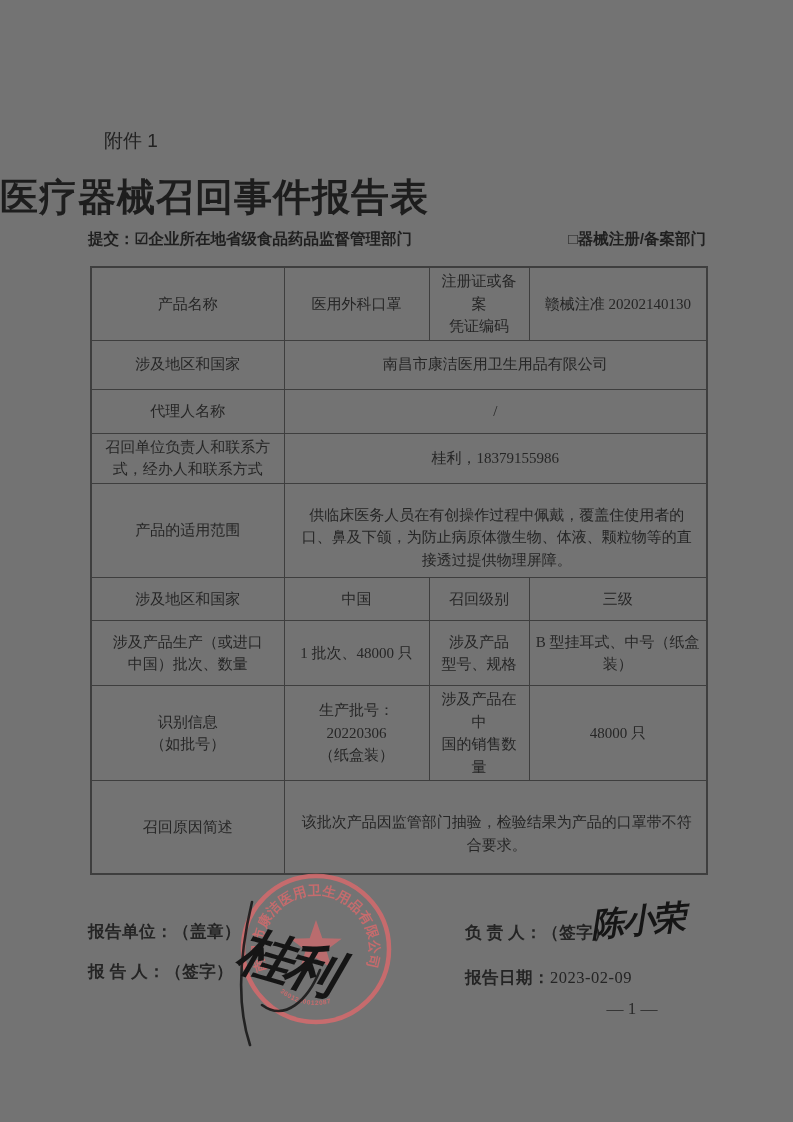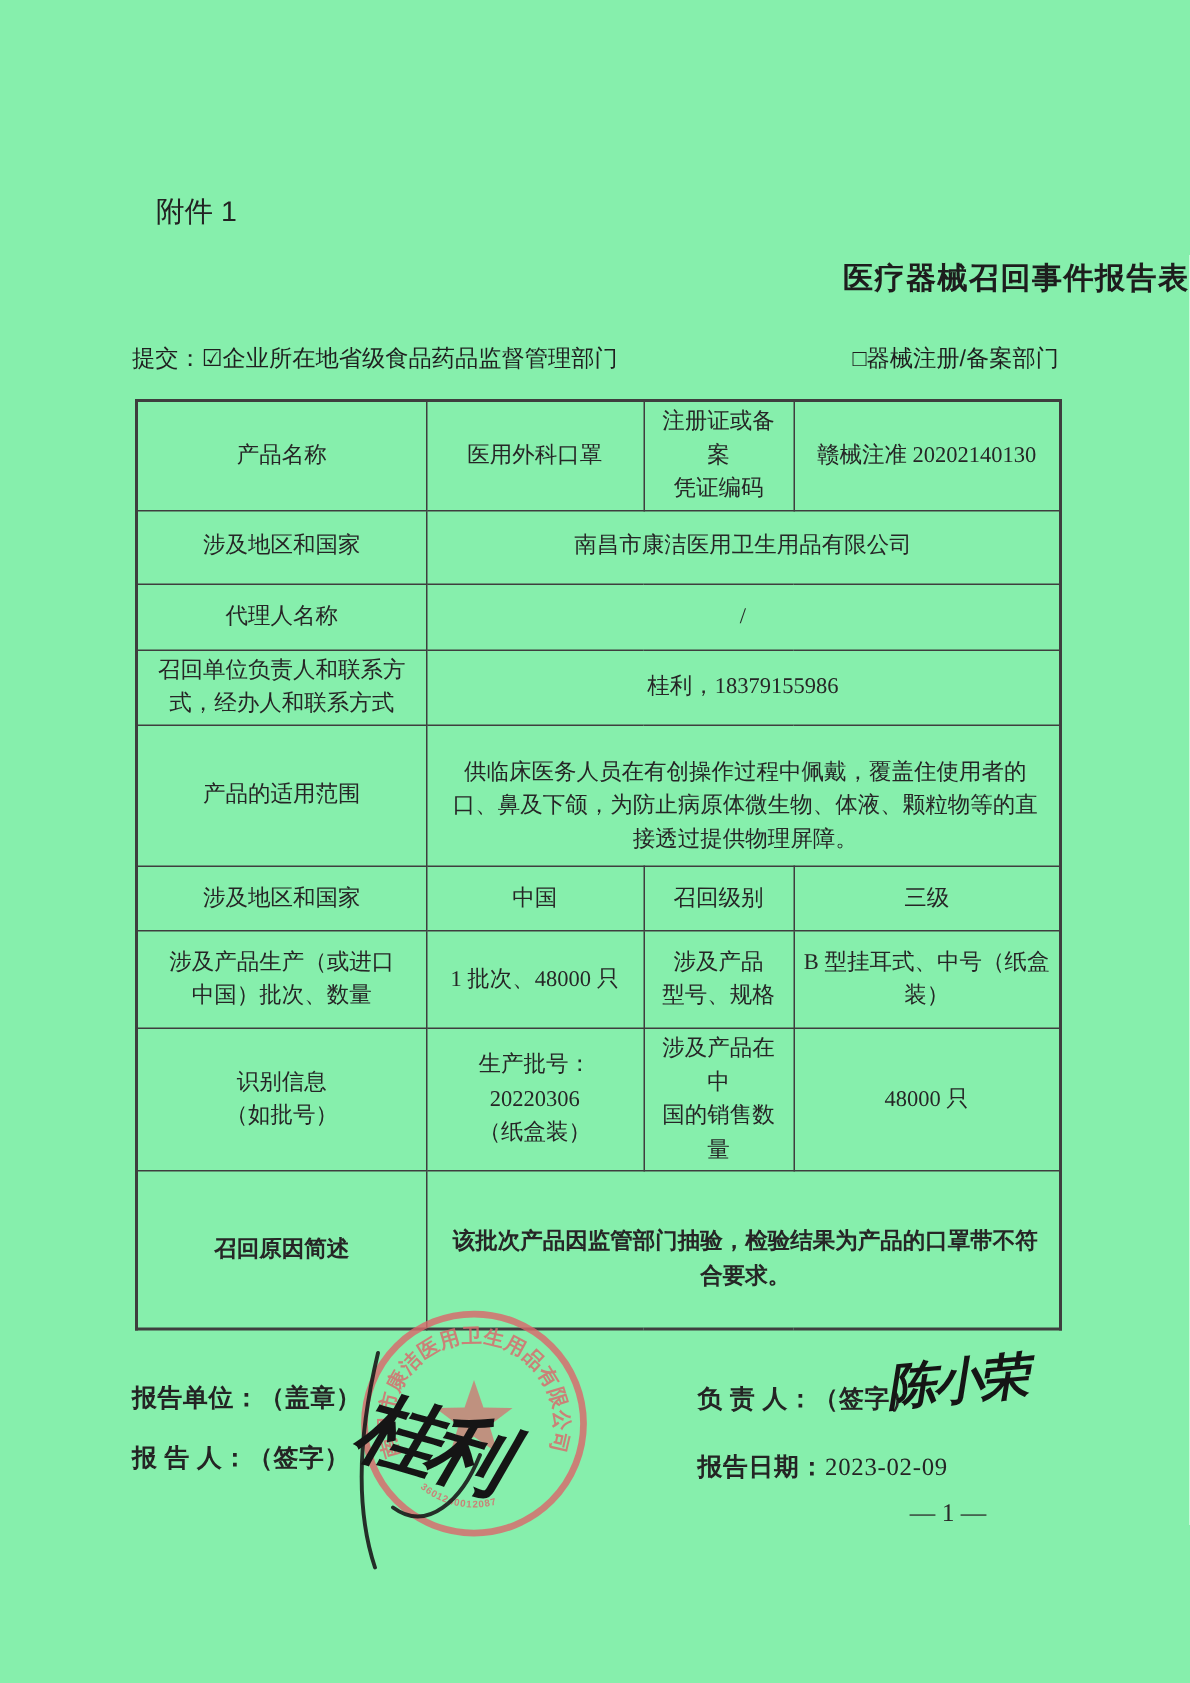--- a/index.html
+++ b/index.html
@@ -1,56 +1,56 @@
 <!DOCTYPE html>
 <html><head>
 <meta charset="utf-8">
 <style>
   html,body{margin:0;padding:0;background:#ffffff;}
   .page{
     position:relative;
     width:793px;height:1122px;
-    background:#86efac;
+    background:#737373;
     font-family:"Liberation Serif", serif;
     color:#2a2a2a;
     overflow:hidden;
   }
   .attachment{
     position:absolute;left:104px;top:128px;
     font-family:"Liberation Sans", sans-serif;
     font-size:19px;font-weight:500;color:#222;
   }
   .title{
     position:absolute;left:0;right:0;top:172px;margin:0;
-    text-align:right;
+    text-align:left;
     font-family:"Liberation Sans", sans-serif;
-    font-size:20px;font-weight:700;letter-spacing:1px;color:#1d1d1d;
+    font-size:38px;font-weight:700;letter-spacing:1px;color:#1d1d1d;
   }
   .submit-line{
     position:absolute;left:88px;top:229px;width:618px;
     display:flex;justify-content:space-between;align-items:baseline;
     font-family:"Liberation Sans", sans-serif;
-    font-size:15.5px;font-weight:400;color:#1f1f1f;
+    font-size:15.5px;font-weight:700;color:#1f1f1f;
   }
   table.form{
     position:absolute;left:90px;top:266px;
     width:616px;table-layout:fixed;border-collapse:collapse;
     font-size:15px;color:#262626;
     border:2px solid #3e3e3e;
   }
   table.form td{
     border:1.2px solid #3e3e3e;
     vertical-align:middle;text-align:center;
     white-space:pre-line;
     padding:2px 6px;line-height:1.5;
   }
   table.form td.p{text-align:center;padding:20px 10px 6px 13px;}
   tr.r1{height:50px;} tr.r2{height:49px;} tr.r3{height:44px;margin-left:36px;}
   tr.r4{height:48px;} tr.r5{height:67px;} tr.r6{height:43px;margin-left:45px;}
-  tr.r7{height:65px;margin-left:46px;} tr.r8{height:64px;} tr.r9{height:105px;font-weight:bold;}
+  tr.r7{height:65px;margin-left:46px;} tr.r8{height:64px;} tr.r9{height:93px;}
   tr.r10{height:114px;}
   .f-label{
     position:absolute;
     font-size:16.5px;font-weight:600;color:#242424;
     letter-spacing:0.5px;
     text-align:right;
   }
   .f-unit{left:88px;top:921px;}
   .f-reporter{left:88px;top:961px;}
   .f-resp{left:465px;top:922px;}

